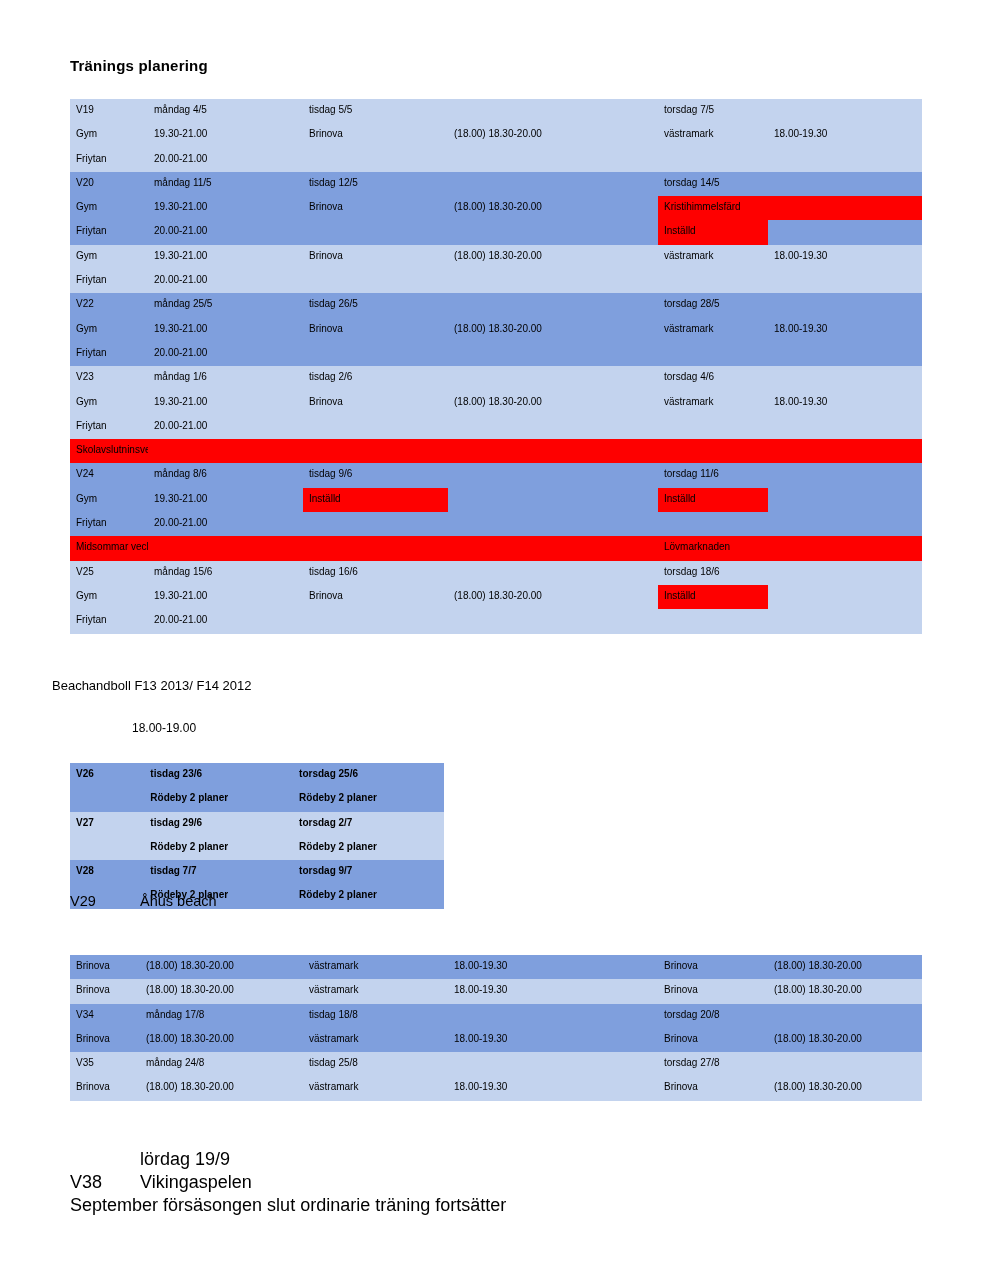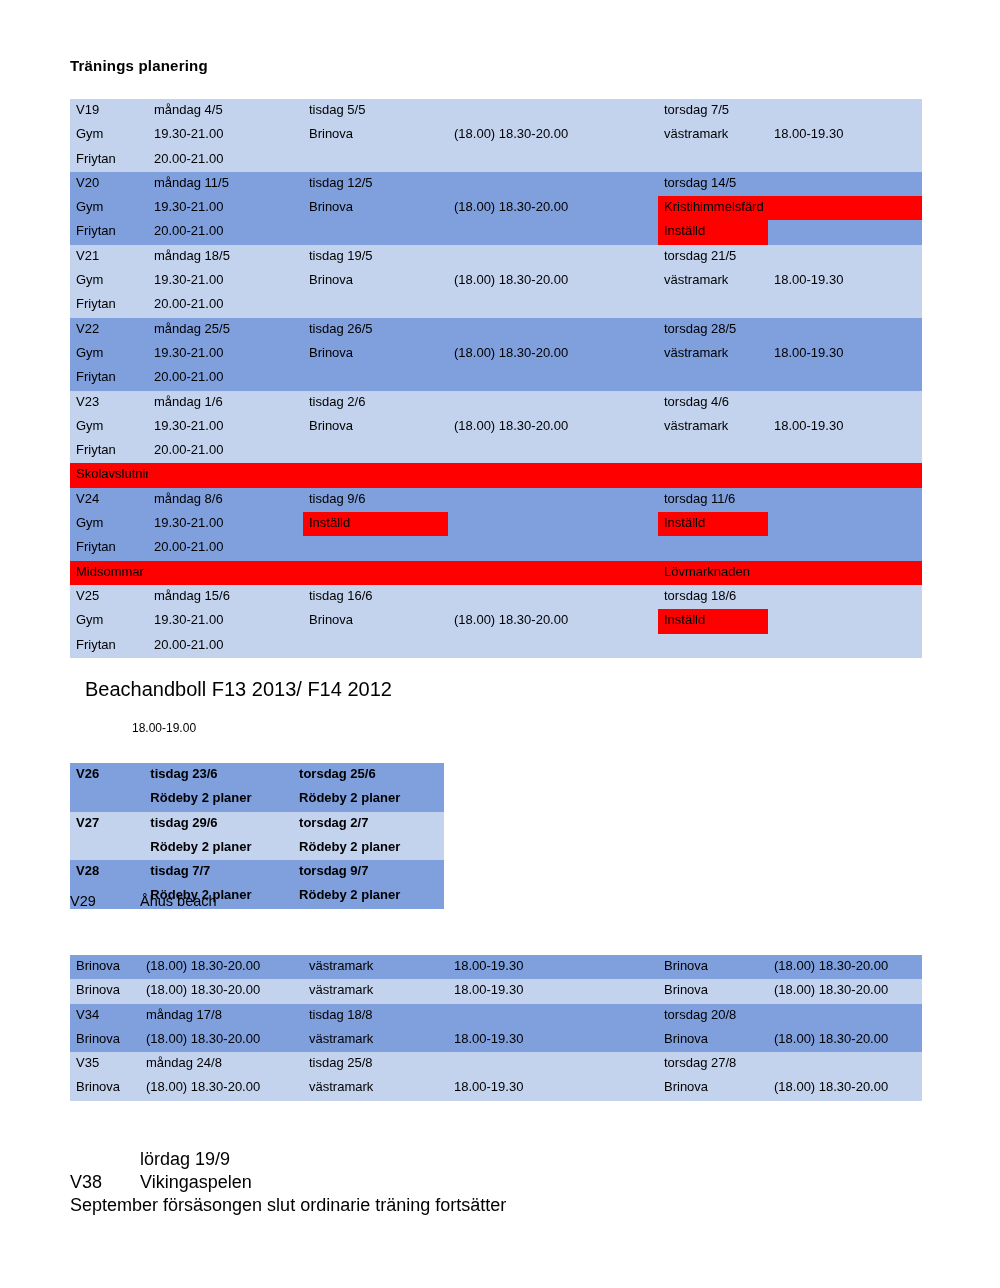--- a/index.html
+++ b/index.html
@@ -25,21 +25,21 @@
     position: absolute;
     left: 70px;
     top: 57px;
     font-size: 15px;
     font-weight: bold;
     letter-spacing: 0.2px;
   }
   table.sched {
     border-collapse: collapse;
     table-layout: fixed;
-    font-size: 13px;
+    font-size: 10px;
   }
   table.sched td {
     padding: 1px 4px 2px 6px;
     height: 21px;
     vertical-align: top;
     white-space: nowrap;
     overflow: hidden;
   }
   
   .bg-light { background: #c3d3ee; }
@@ -51,23 +51,23 @@
     position: absolute;
     left: 70px;
     top: 99px;
     width: 852px;
   }
   #table1 td { height: 21.3px; line-height: 19px; }
 
   
   .beach-title {
     position: absolute;
-    left: 85px;
+    left: 52px;
     top: 678px;
-    font-size: 20px;
+    font-size: 13px;
   }
   .beach-time {
     position: absolute;
     left: 132px;
     top: 721px;
     font-size: 12px;
   }
   #table2 {
     position: absolute;
     left: 70px;
@@ -162,28 +162,20 @@
         </tr>
         <tr>
           <td class="bg-dark">Friytan</td>
           <td class="bg-dark">20.00-21.00</td>
           <td class="bg-dark"></td>
           <td class="bg-dark"></td>
           <td class="bg-red">Inställd</td>
           <td class="bg-dark"></td>
         </tr>
         <tr>
-          <td class="bg-light">V21</td>
-          <td class="bg-light">måndag 18/5</td>
-          <td class="bg-light">tisdag 19/5</td>
-          <td class="bg-light"></td>
-          <td class="bg-light">torsdag 21/5</td>
-          <td class="bg-light"></td>
-        </tr>
-        <tr>
           <td class="bg-light">Gym</td>
           <td class="bg-light">19.30-21.00</td>
           <td class="bg-light">Brinova</td>
           <td class="bg-light">(18.00) 18.30-20.00</td>
           <td class="bg-light">västramark</td>
           <td class="bg-light">18.00-19.30</td>
         </tr>
         <tr>
           <td class="bg-light">Friytan</td>
           <td class="bg-light">20.00-21.00</td>

